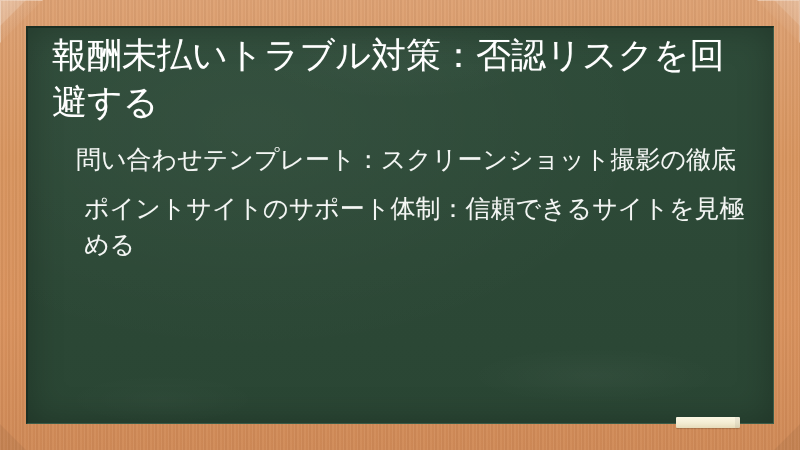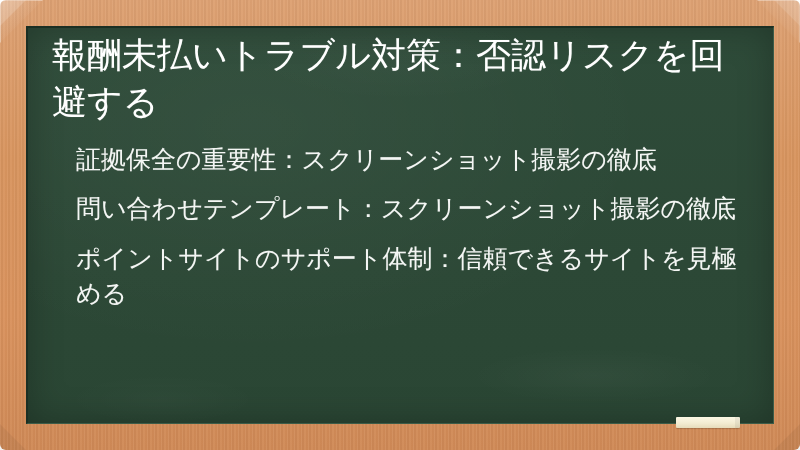--- a/index.html
+++ b/index.html
@@ -27,21 +27,20 @@
         rgba(255,255,255,0.05) 0px,
         rgba(255,255,255,0.05) 1px,
         rgba(0,0,0,0.035) 1px,
         rgba(0,0,0,0.035) 3px,
         rgba(255,255,255,0.03) 3px,
         rgba(255,255,255,0.03) 5px,
         rgba(0,0,0,0.02) 5px,
         rgba(0,0,0,0.02) 7px
       ),
       linear-gradient(180deg, #dda173 0%, #d8955f 35%, #d9925d 70%, #d08a57 100%);
-    border-radius: 6px;
   }
 
   
   .frame-miter {
     position: absolute;
     inset: 0;
     pointer-events: none;
   }
   .frame-miter::before,
   .frame-miter::after {
@@ -153,21 +152,21 @@
   }
   .bullet {
     color: #f4f6f4;
     font-size: 25px;
     line-height: 1.42;
     font-weight: 400;
     margin: 0 0 14px 0;
     max-width: 680px;
     text-shadow: 0 0 1px rgba(255,255,255,0.20);
   }
-  .bullet:last-child { margin-bottom: 0; }
+  .bullet:last-child { margin-bottom: 0; margin-left: 8px; }
 
   
   .chalk {
     position: absolute;
     left: 676px;
     top: 417px;
     width: 64px;
     height: 11px;
     background: linear-gradient(180deg, #fbf7e4 0%, #f3ecd2 55%, #e6dcbc 100%);
     border-radius: 1px;
@@ -193,21 +192,20 @@
   <div class="frame-bevel-br"></div>
 
   <div class="board">
     <div class="board-dust"></div>
 
     <div class="content">
 
       <h1 class="title">報酬未払いトラブル対策：否認リスクを回避する</h1>
 
       <ul class="bullets">
-        <li class="bullet">証拠保全の重要性：スクリーンショット撮影の徹底</li>
         <li class="bullet">問い合わせテンプレート：スクリーンショット撮影の徹底</li>
         <li class="bullet">ポイントサイトのサポート体制：信頼できるサイトを見極める</li>
       </ul>
 
     </div>
   </div>
 
   <div class="chalk"></div>
 
 </div>

